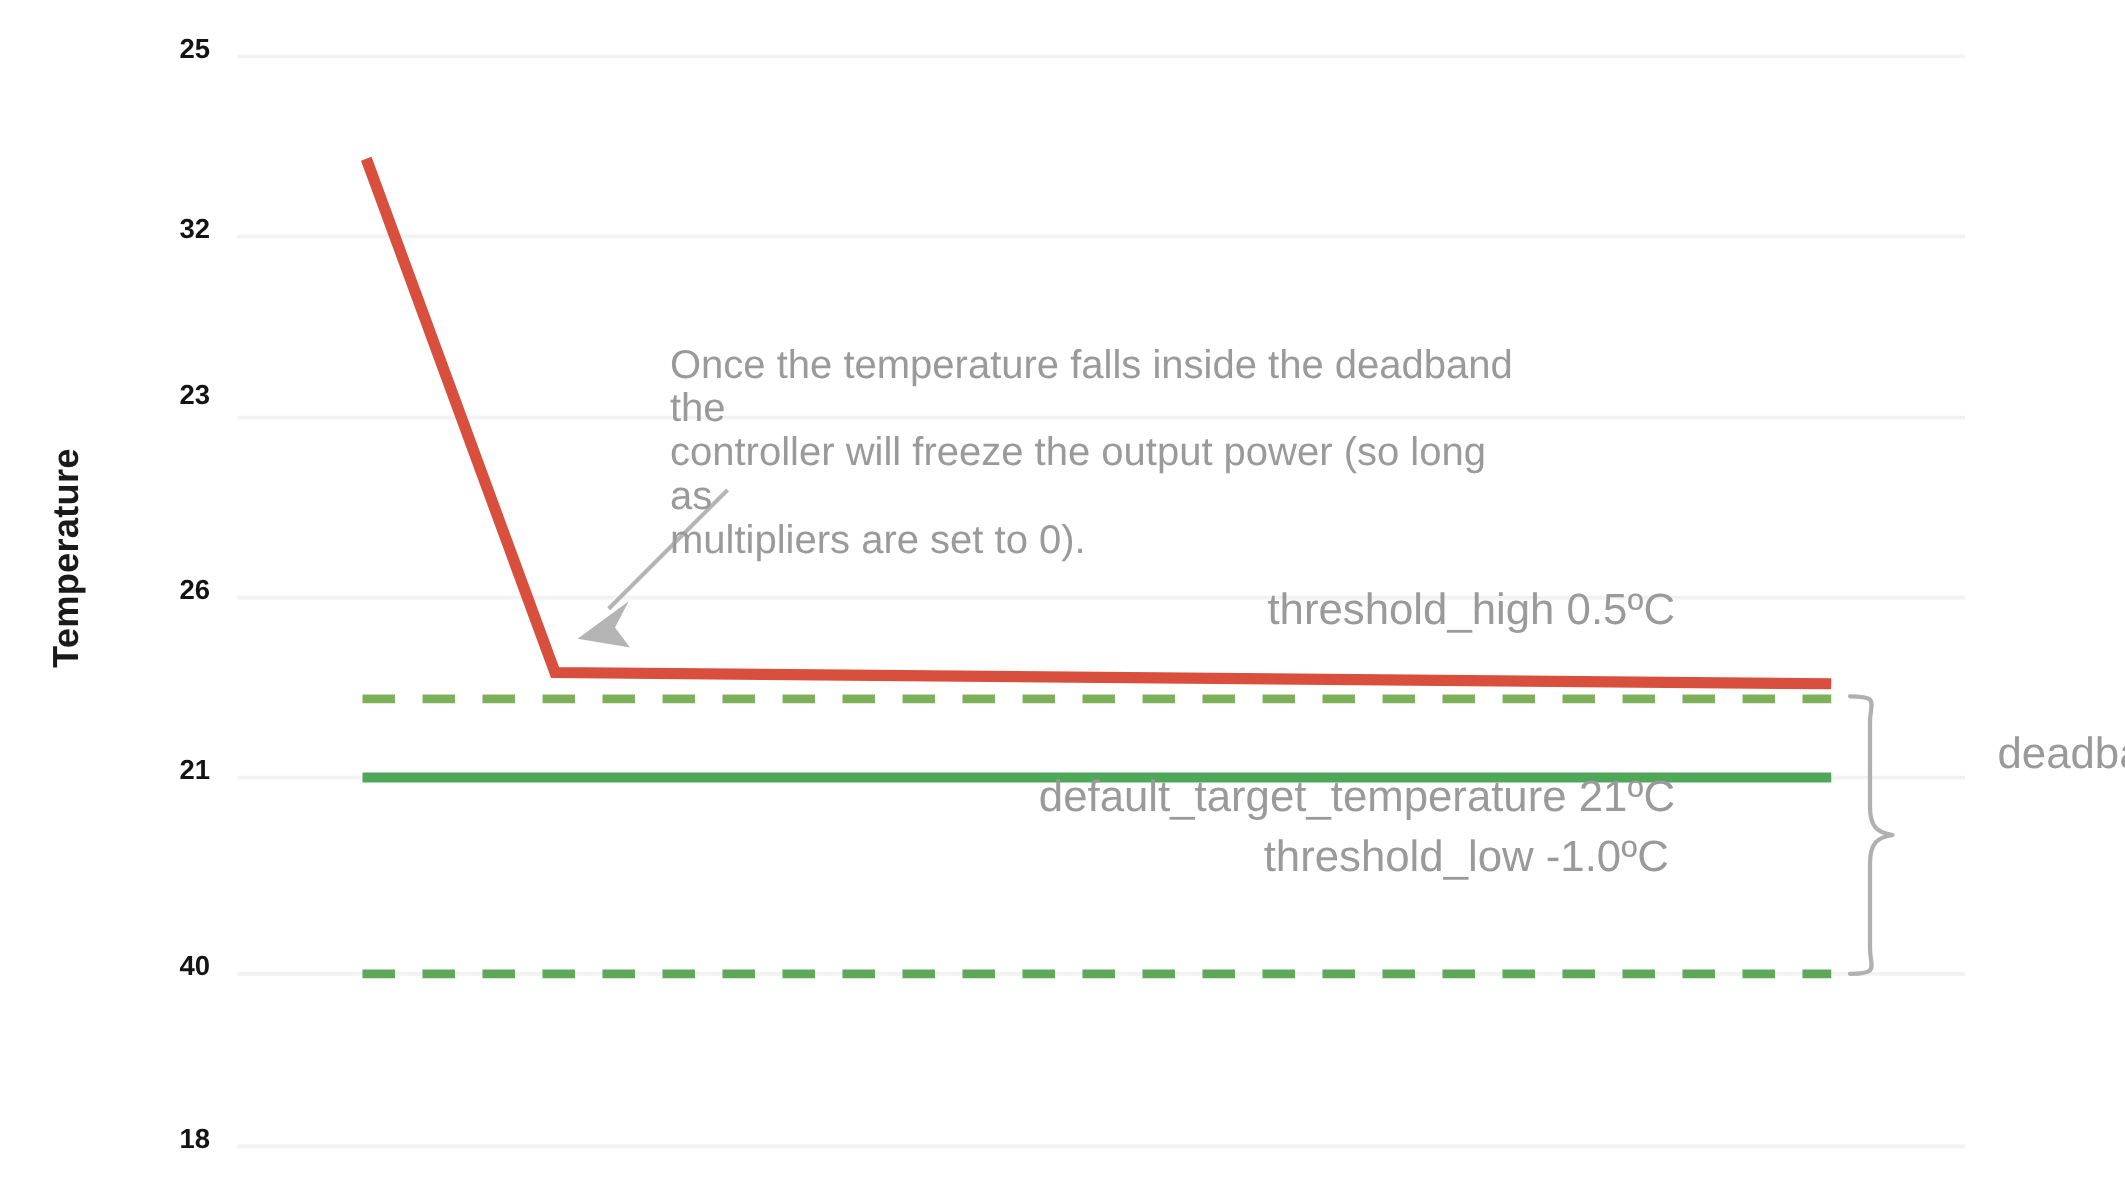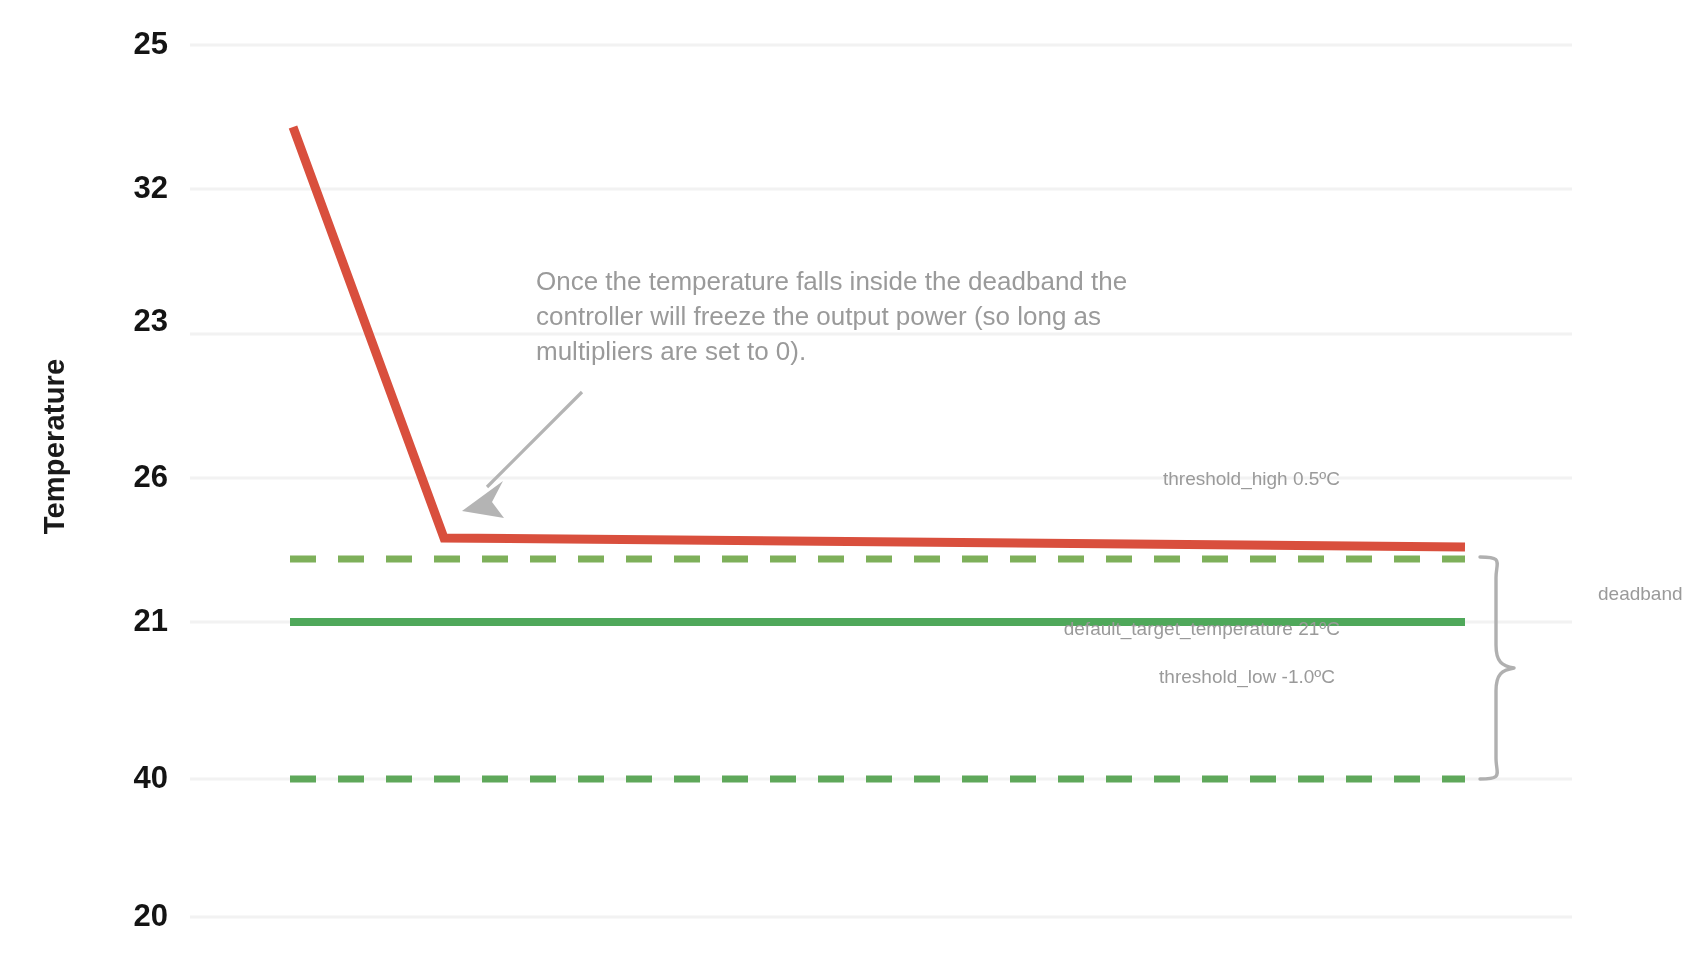--- a/index.html
+++ b/index.html
@@ -36,39 +36,39 @@
     transform-origin: center center;
     font-size: 29px;
     font-weight: bold;
     color: #1a1a1a;
     letter-spacing: 0.2px;
     white-space: nowrap;
   }
   .tick-label {
     position: absolute;
     text-align: right;
-    font-size: 31px;
+    font-size: 22px;
     font-weight: bold;
     color: #141414;
     width: 80px;
     line-height: 1;
   }
   .annot-note {
     position: absolute;
     left: 536px;
-    top: 264px;
+    top: 274px;
     width: 680px;
-    font-size: 26px;
+    font-size: 32px;
     line-height: 35px;
     color: #9a9a9a;
     white-space: pre-wrap;
   }
   .series-label {
     position: absolute;
-    font-size: 19px;
+    font-size: 35px;
     color: #9a9a9a;
     white-space: nowrap;
     text-align: right;
   }
   .label-th-high {
     left: 740px;
     top: 468px;
     width: 600px;
   }
   .label-target {
@@ -128,21 +128,21 @@
   </svg>
 
   <div class="ylabel-text">Temperature</div>
 
   <div class="tick-label" style="left:88px; top:28px;">25</div>
   <div class="tick-label" style="left:88px; top:172px;">32</div>
   <div class="tick-label" style="left:88px; top:305px;">23</div>
   <div class="tick-label" style="left:88px; top:461px;">26</div>
   <div class="tick-label" style="left:88px; top:605px;">21</div>
   <div class="tick-label" style="left:88px; top:762px;">40</div>
-  <div class="tick-label" style="left:88px; top:900px;">20</div>
+  <div class="tick-label" style="left:88px; top:900px;">18</div>
 
   <div class="annot-note">Once the temperature falls inside the deadband the
 controller will freeze the output power (so long as
 multipliers are set to 0).</div>
 
   <div class="series-label label-th-high">threshold_high  0.5ºC</div>
   <div class="series-label label-target">default_target_temperature  21ºC</div>
   <div class="series-label label-th-low">threshold_low  -1.0ºC</div>
   <div class="series-label label-deadband">deadband</div>
 

